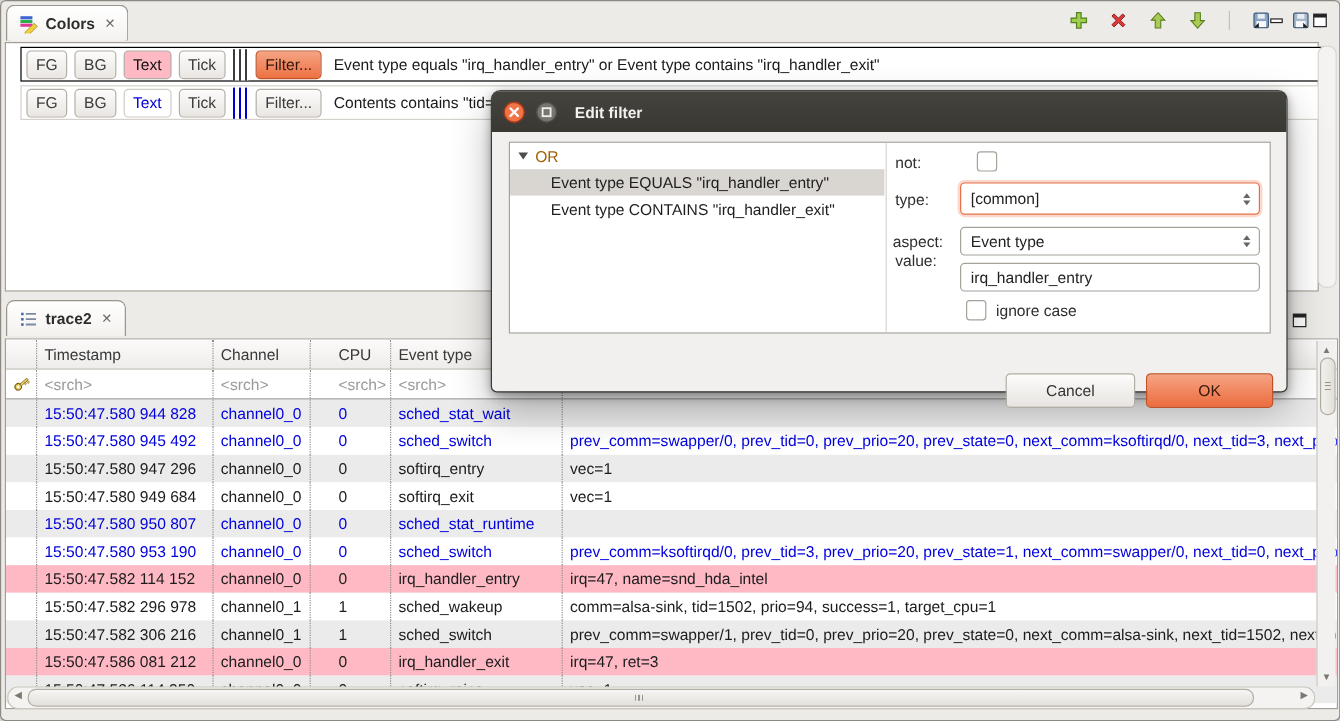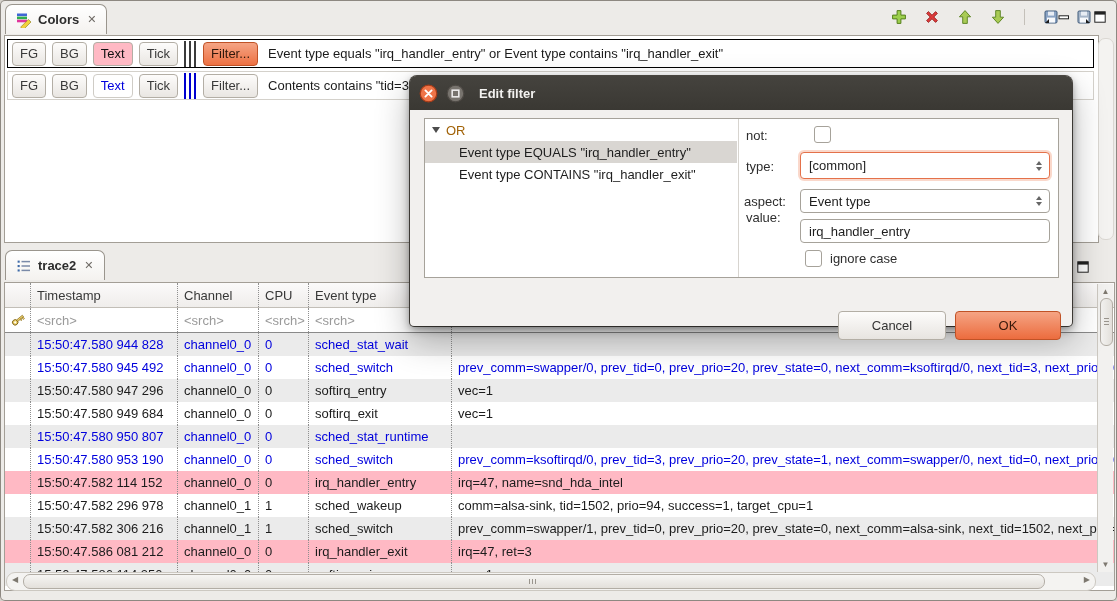--- a/index.html
+++ b/index.html
@@ -18,21 +18,21 @@
        background:linear-gradient(#fdfcfb,#e9e6e2);border:1px solid #b3aea5;border-radius:4px;
        color:#3a3a3a;font-size:13px;font-family:inherit;cursor:pointer;}
   .sep{width:1px;height:16px;background:#c4c0b9;margin:0 4px;}
 
   
   .colors-toolbar{position:absolute;left:888px;top:6px;display:flex;align-items:center;gap:11px;}
   .minmax{position:absolute;left:1053px;top:6px;display:flex;align-items:center;gap:14px;}
   .colors-content{left:4px;top:35px;width:1093px;height:206px;}
   .vstrip{position:absolute;left:1098px;top:38px;width:14px;height:200px;background:#f4f3f1;
           border:1px solid #dad7d2;border-radius:7px;}
-  .frow{position:absolute;left:2px;width:1087px;height:29px;display:flex;align-items:center;gap:6px;
+  .frow{position:absolute;left:12px;width:1087px;height:29px;display:flex;align-items:center;gap:6px;
         padding-left:4px;box-sizing:border-box;background:#fff;border:1px solid #d4d1cb;}
   .frow.selected{border:1px solid #000;}
   .tickbars{width:13px;height:26px;}
   .tickbars.dark{background:repeating-linear-gradient(90deg,#3b3b3b 0 2px,#ffffff 2px 5px);}
   .tickbars.blue{background:repeating-linear-gradient(90deg,#0000cf 0 2px,#ffffff 2px 5px);}
   .btn.text-pink{background:#ffb9c4;color:#111;}
   .btn.text-blue{color:#0000dd;background:#fff;border-color:#cfccc6;}
   .btn.hl{background:linear-gradient(#f5a484,#ed7143);border-color:#c05226;color:#30180c;}
   .frow-label{margin-left:4px;color:#1b1b1b;}
   .panel-max{position:absolute;left:1072px;top:256px;}
@@ -42,21 +42,21 @@
   .tsearch{height:25px;border-bottom:1px solid #8a8a8a;color:#9a9a9a;}
   .trow{height:23px;background:#fff;}
   .trow.stripe{background:#ebebeb;}
   .trow.pink{background:#ffb9c4;}
   .trow.blue .tcell{color:#0000dd;}
   .tcell{height:100%;display:flex;align-items:center;padding:0 6px;box-sizing:border-box;
          border-right:1px dotted #8f8f8f;white-space:nowrap;overflow:hidden;flex:none;}
   .c0{width:26px;justify-content:center;padding:0 2px;}
   .c1{width:147px;}
   .c2{width:81px;}
-  .c3{width:50px;}
+  .c3{width:50px;margin-left:17px;}
   .c4{width:143px;}
   .c5{flex:1 1 auto;border-right:none;}
   .vscroll{position:absolute;right:1px;top:1px;width:15px;height:288px;background:#f2f1ef;border-left:1px solid #ccc8c1;}
   .vthumb{position:absolute;left:2px;top:14px;width:11px;height:46px;background:linear-gradient(90deg,#f4f3f1,#e2dfda);
           border:1px solid #b2ada5;border-radius:6px;}
   .grip-v{position:absolute;left:3px;top:19px;width:5px;height:8px;
           background:repeating-linear-gradient(#9a958d 0 1px,transparent 1px 3px);}
   .sarrow{position:absolute;left:0;width:15px;text-align:center;font-size:8px;color:#7d786f;}
   .hscroll{position:absolute;left:6px;top:572px;width:1088px;height:17px;background:#f4f3f1;
            border:1px solid #ccc8c1;border-radius:9px;z-index:5;}

